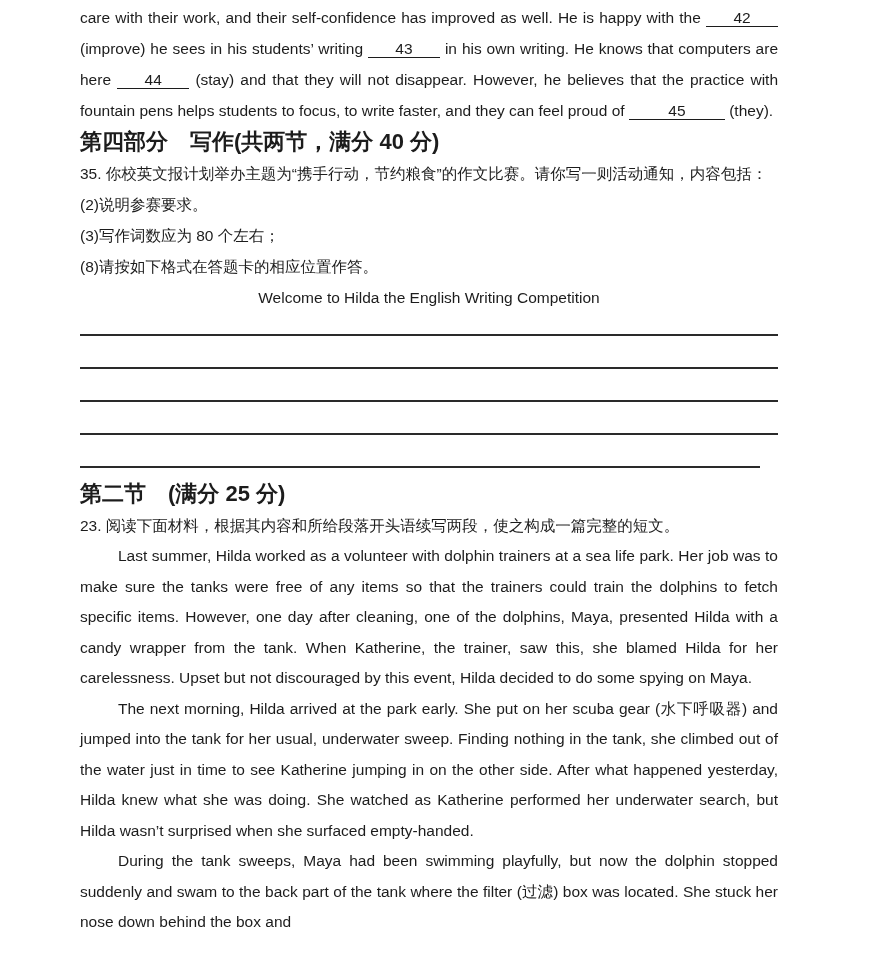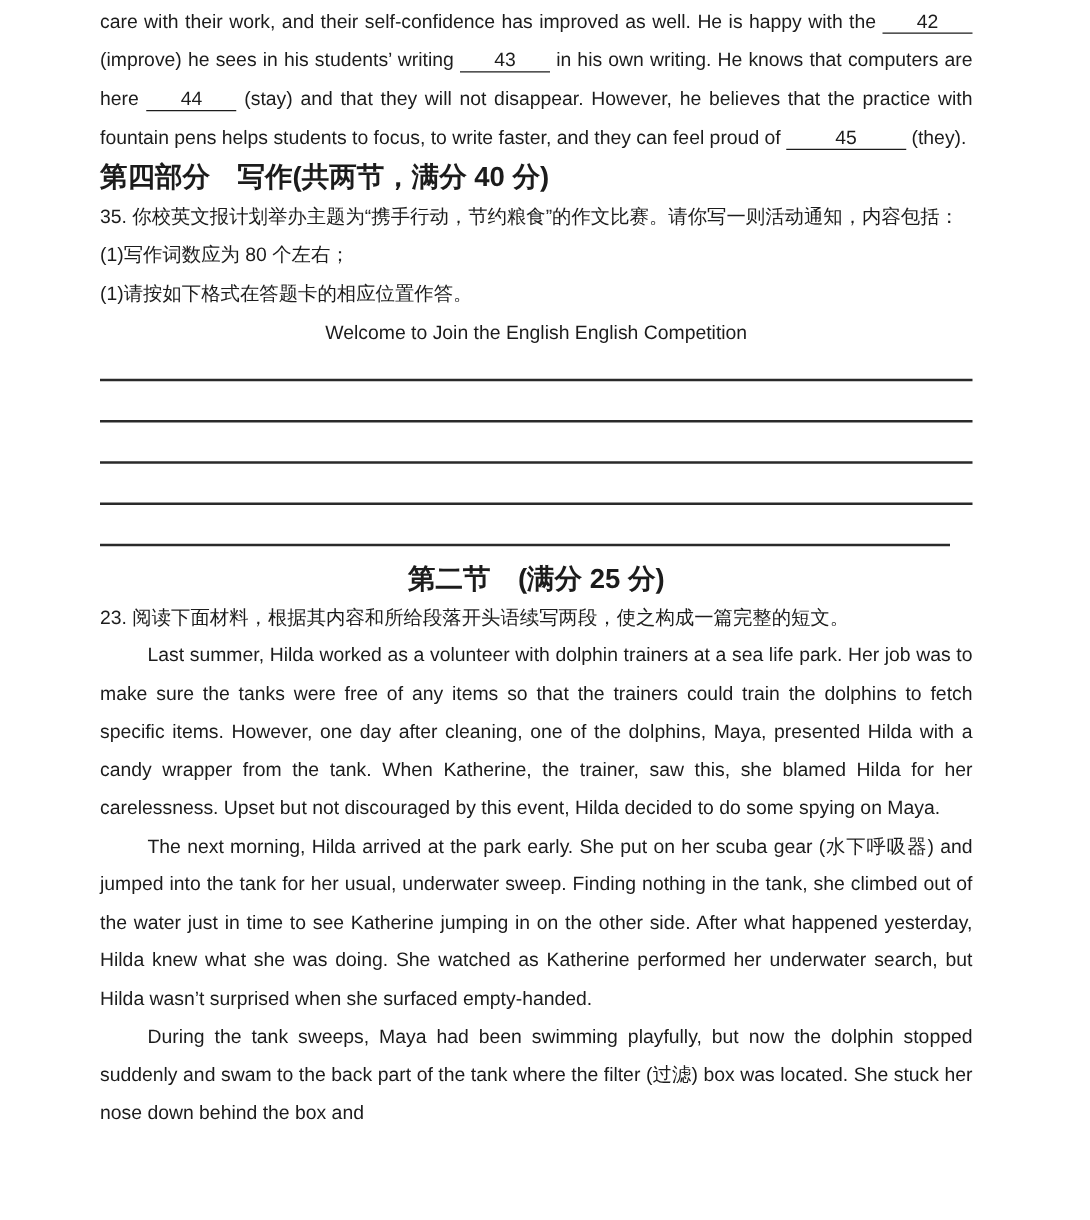--- a/index.html
+++ b/index.html
@@ -49,21 +49,21 @@
   }
 
   .write-lines { }
   .write-line {
     height: 31px;
     border-bottom: 2px solid #2a2a2a;
   }
   .write-line.first { height: 21px; }
   .write-line.short { width: calc(100% - 18px); }
 
-  .sec2-heading { margin-top: 10px; text-align: center; }
+  .sec2-heading { margin-top: 10px; }
 
   .story {
     margin-top: 0;
   }
   .story p {
     line-height: 30.5px;
     text-align: justify;
     text-indent: 38px;
   }
 </style>
@@ -71,24 +71,25 @@
 <body>
 
 <div class="page">
 
   <p class="cloze"><span>care with their work, and their self-confidence has improved as well. He is happy with the</span> <span class="blank">42</span> <span>(improve) he sees in his students’ writing</span> <span class="blank">43</span> <span>in his own writing. He knows that computers are here</span> <span class="blank">44</span> <span>(stay) and that they will not disappear. However, he believes that the practice with fountain pens helps students to focus, to write faster, and they can feel proud of</span> <span class="blank blank-wide">45</span> <span>(they).</span></p>
 
   <p class="part-heading">第四部分　写作(共两节，满分 40 分)</p>
 
 
   <p class="notice-line">35. 你校英文报计划举办主题为“携手行动，节约粮食”的作文比赛。请你写一则活动通知，内容包括：</p>
-  <p class="notice-line">(1)写作词数应为 80 个左右；</p>
-  <p class="notice-line">(1)请按如下格式在答题卡的相应位置作答。</p>
+  <p class="notice-line">(2)说明参赛要求。</p>
+  <p class="notice-line">(3)写作词数应为 80 个左右；</p>
+  <p class="notice-line">(8)请按如下格式在答题卡的相应位置作答。</p>
 
-  <p class="comp-title">Welcome to Join the English English Competition</p>
+  <p class="comp-title">Welcome to Hilda the English Writing Competition</p>
 
   <div class="write-lines">
     <div class="write-line first"></div>
     <div class="write-line"></div>
     <div class="write-line"></div>
     <div class="write-line"></div>
     <div class="write-line short"></div>
   </div>
 
   <p class="part-heading sec2-heading">第二节　(满分 25 分)</p>

